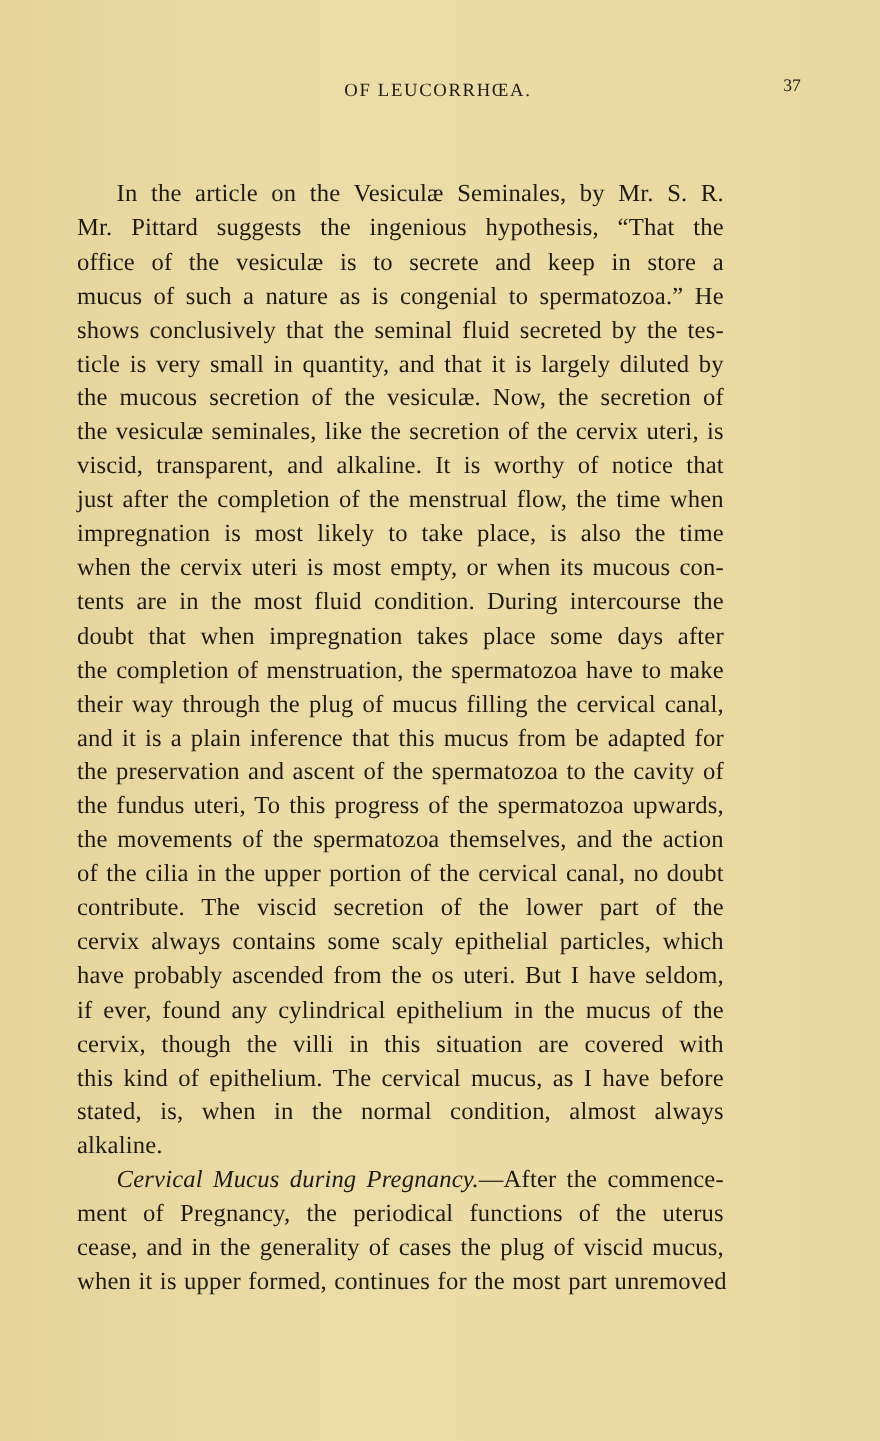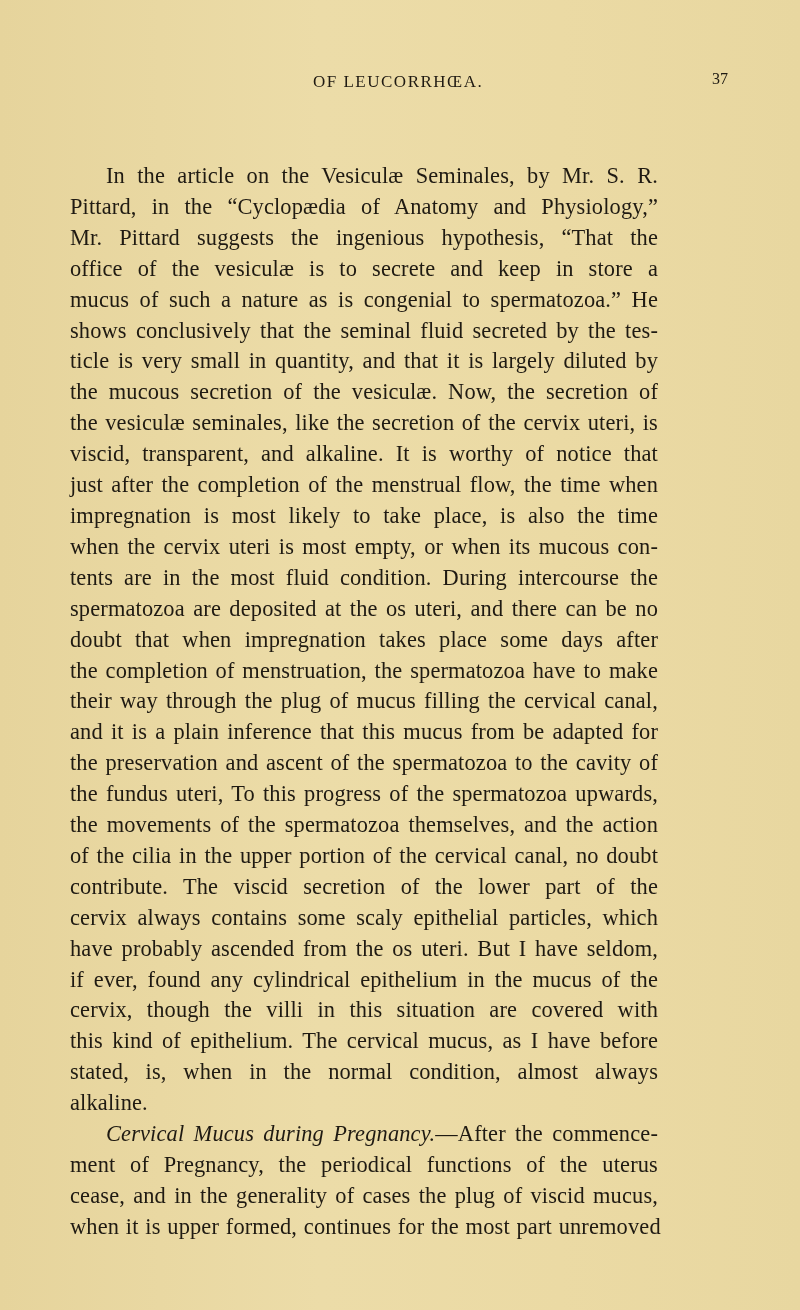--- a/index.html
+++ b/index.html
@@ -84,34 +84,32 @@
 <div class="page">
 
   <div class="running-head">
     <span class="title">of Leucorrhœa.</span>
     <span class="folio">37</span>
   </div>
 
   <div class="body-text">
     <div>
       <span class="line indent">In the article on the Vesiculæ Seminales, by Mr. S. R.</span>
-      <span class="line">Pittard, in the “Cyclopædia of Anatomy and Physiology,”</span>
       <span class="line">Mr. Pittard suggests the ingenious hypothesis, “That the</span>
       <span class="line">office of the vesiculæ is to secrete and keep in store a</span>
       <span class="line">mucus of such a nature as is congenial to spermatozoa.” He</span>
       <span class="line">shows conclusively that the seminal fluid secreted by the tes-</span>
       <span class="line">ticle is very small in quantity, and that it is largely diluted by</span>
       <span class="line">the mucous secretion of the vesiculæ. Now, the secretion of</span>
       <span class="line">the vesiculæ seminales, like the secretion of the cervix uteri, is</span>
       <span class="line">viscid, transparent, and alkaline. It is worthy of notice that</span>
       <span class="line">just after the completion of the menstrual flow, the time when</span>
       <span class="line">impregnation is most likely to take place, is also the time</span>
       <span class="line">when the cervix uteri is most empty, or when its mucous con-</span>
       <span class="line">tents are in the most fluid condition. During intercourse the</span>
-      <span class="line">spermatozoa are deposited at the os uteri, and there can be no</span>
       <span class="line">doubt that when impregnation takes place some days after</span>
       <span class="line">the completion of menstruation, the spermatozoa have to make</span>
       <span class="line">their way through the plug of mucus filling the cervical canal,</span>
       <span class="line">and it is a plain inference that this mucus from be adapted for</span>
       <span class="line">the preservation and ascent of the spermatozoa to the cavity of</span>
       <span class="line">the fundus uteri, To this progress of the spermatozoa upwards,</span>
       <span class="line">the movements of the spermatozoa themselves, and the action</span>
       <span class="line">of the cilia in the upper portion of the cervical canal, no doubt</span>
       <span class="line">contribute. The viscid secretion of the lower part of the</span>
       <span class="line">cervix always contains some scaly epithelial particles, which</span>

